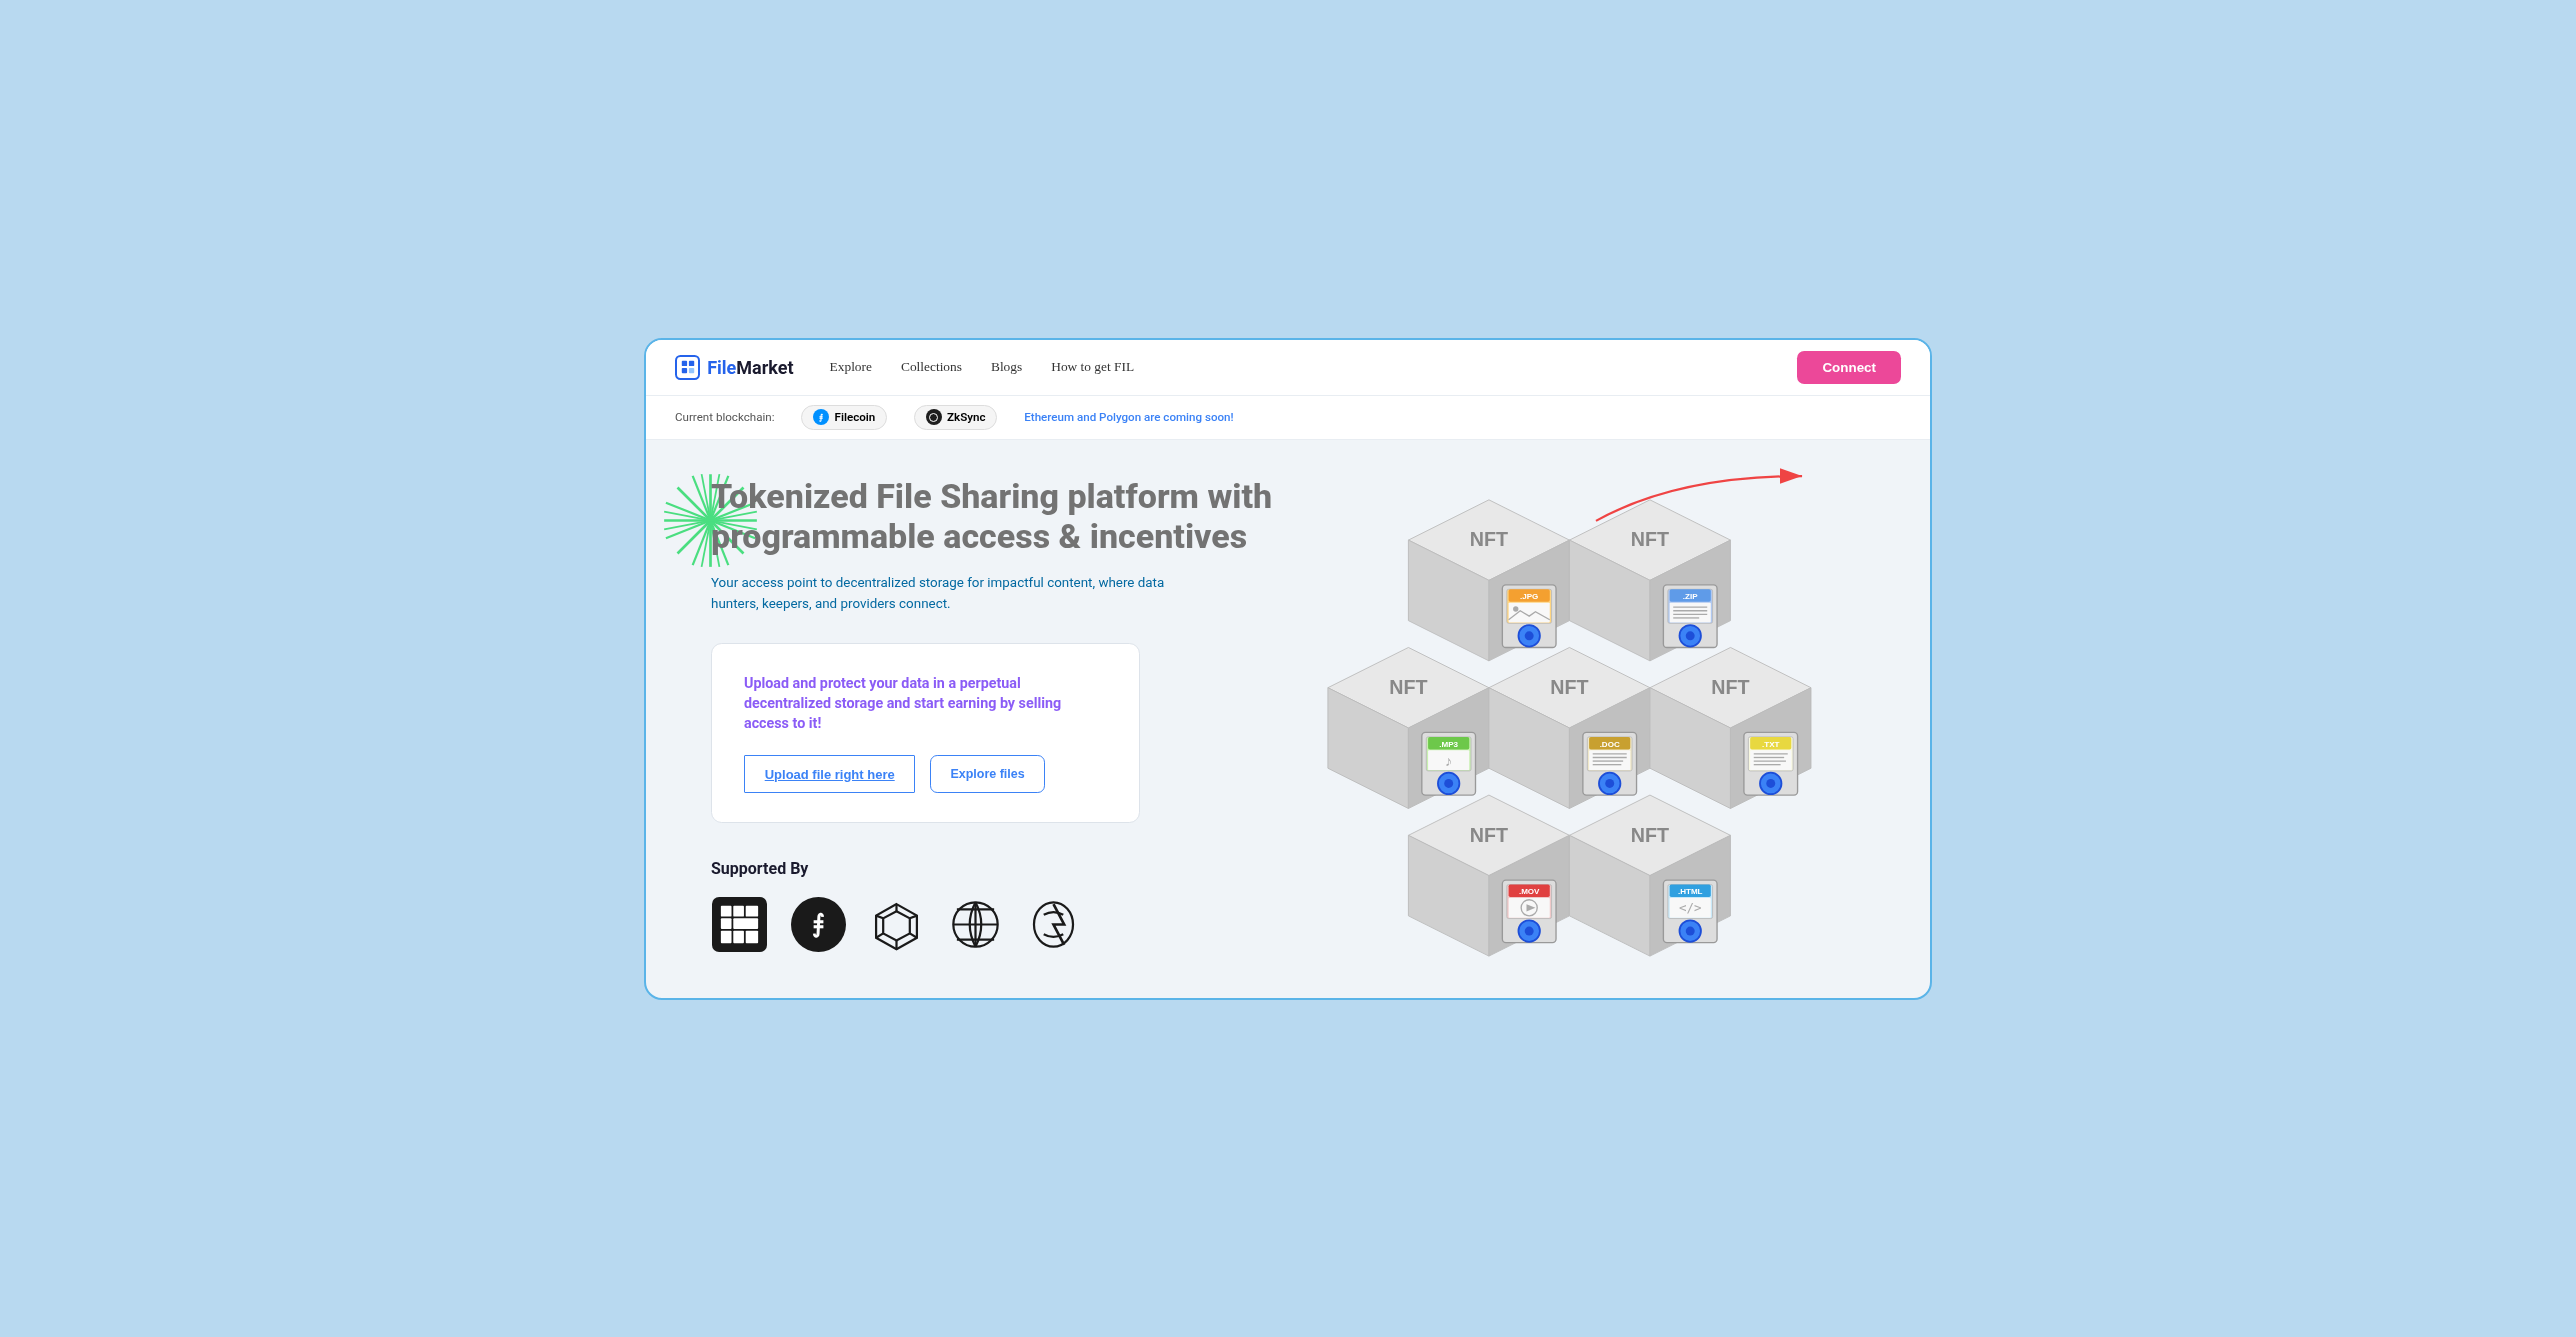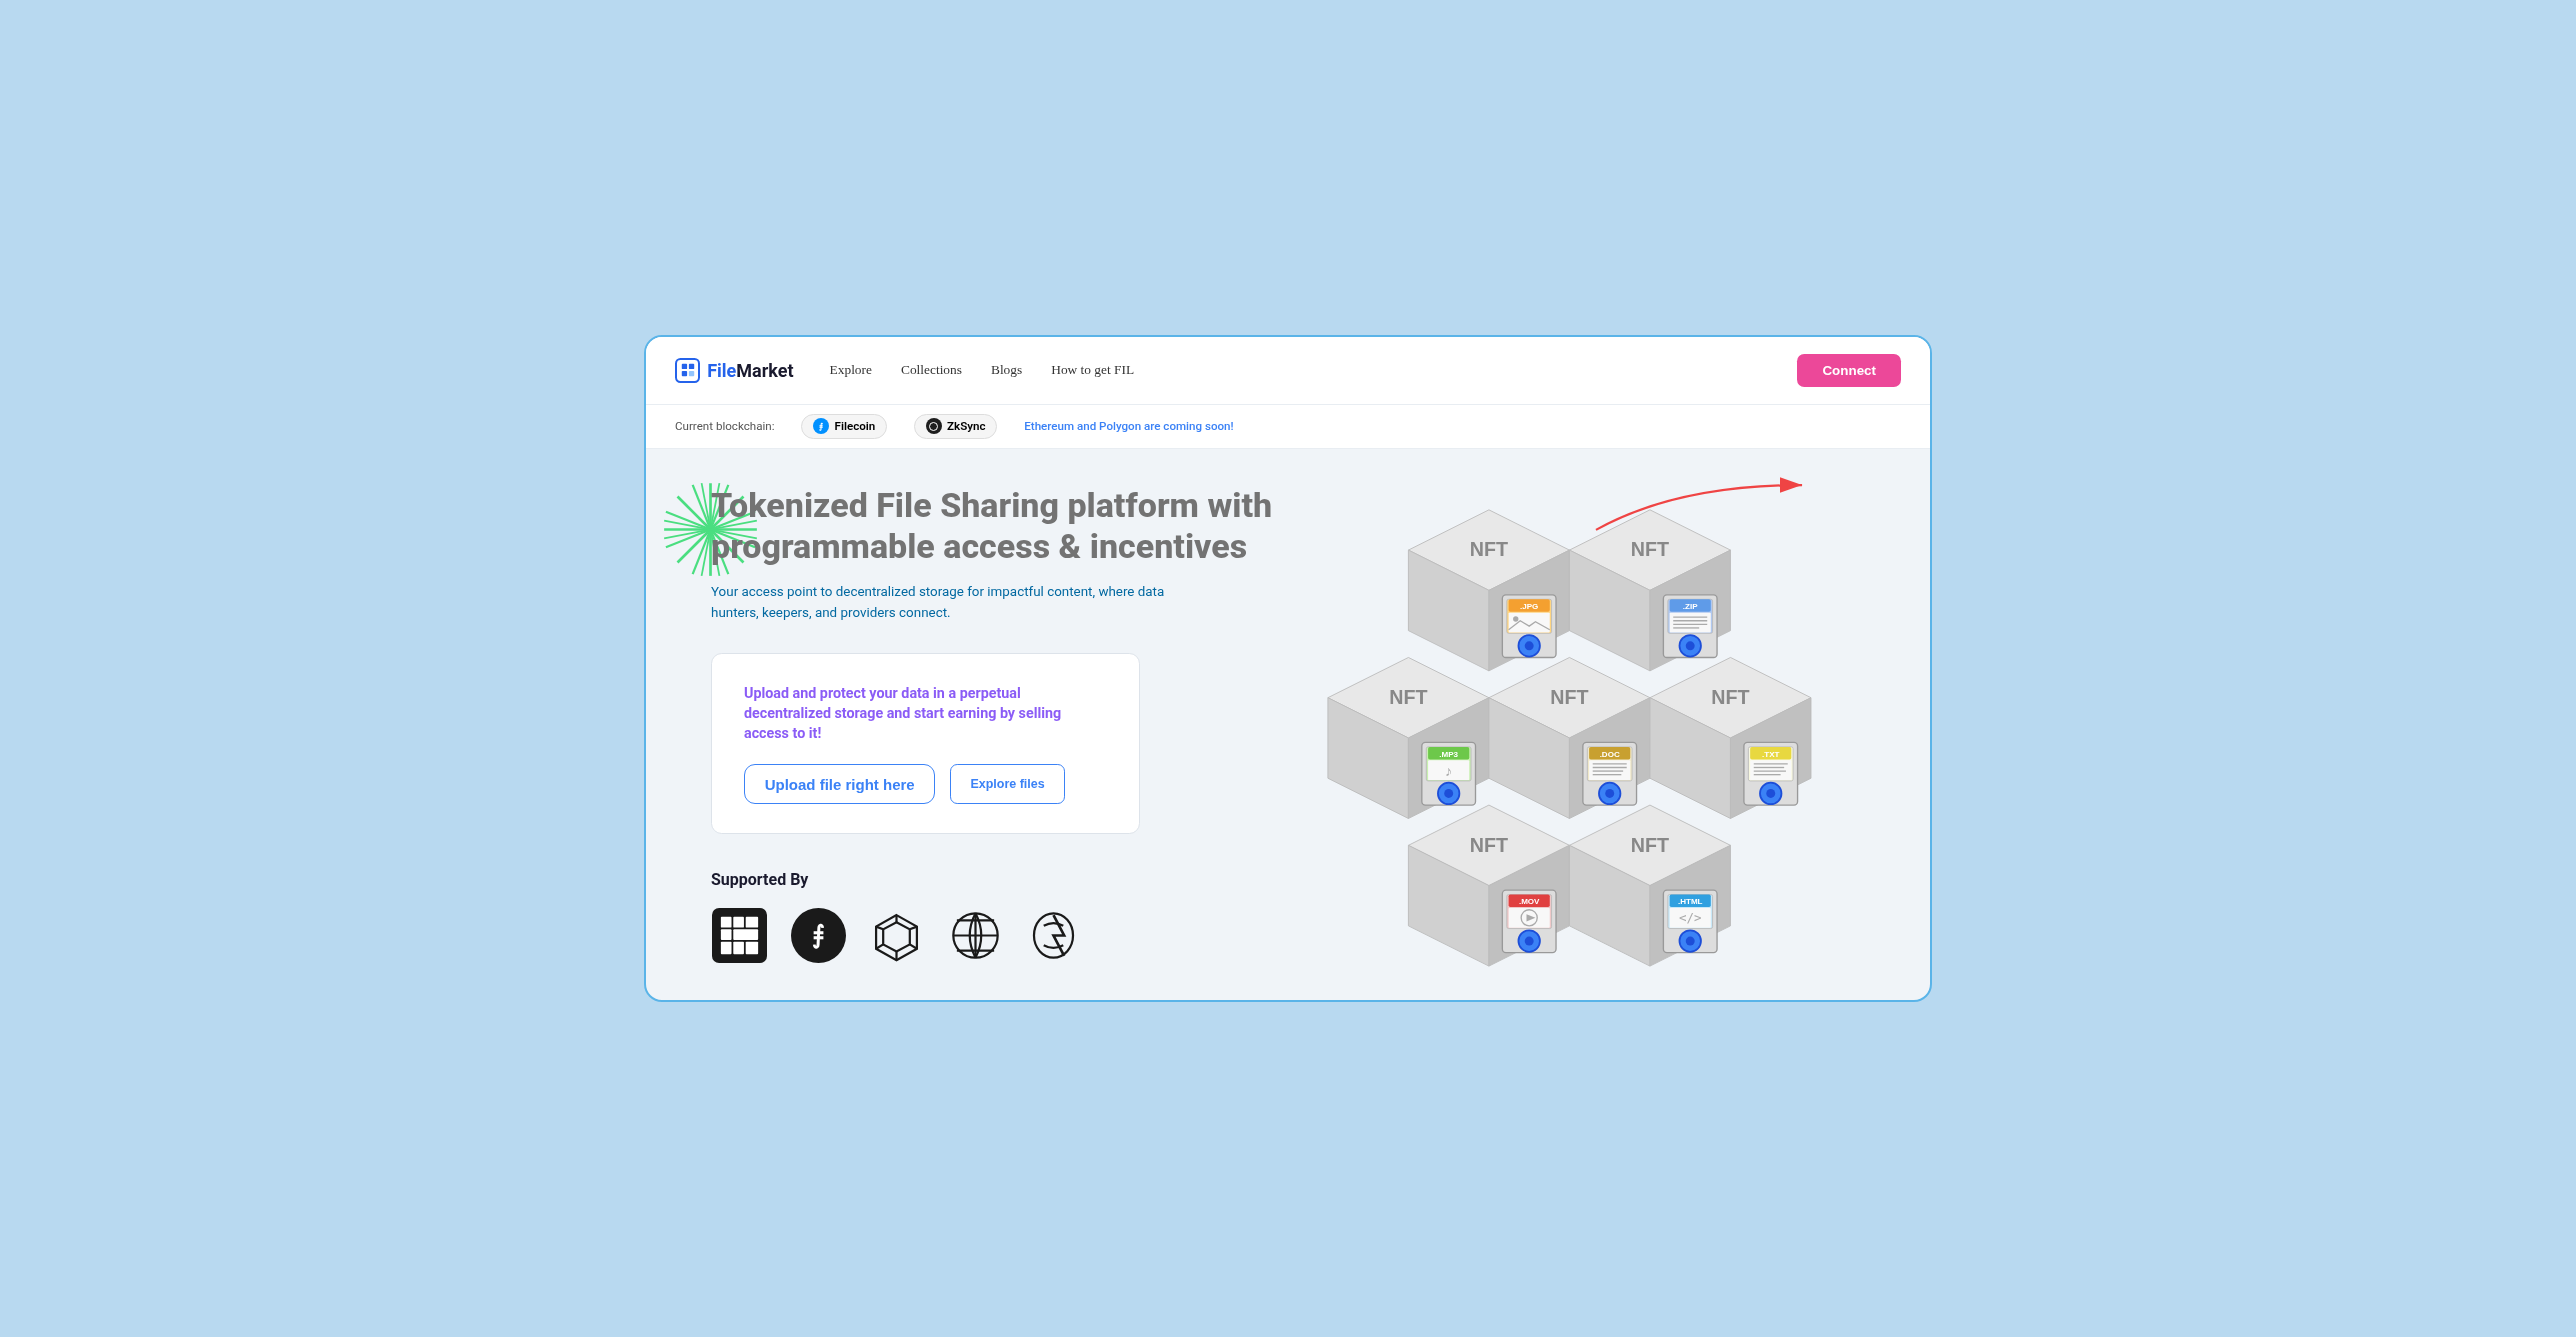--- a/index.html
+++ b/index.html
@@ -21,21 +21,21 @@
       min-height: 662px;
       overflow: hidden;
       position: relative;
     }
     
     .navbar {
       background: #fff;
       display: flex;
       align-items: center;
       padding: 0 29px;
-      height: 68px;
+      height: 56px;
       border-bottom: 0.9px solid #e8edf2;
     }
     .logo {
       display: flex;
       align-items: center;
       gap: 7.2px;
       margin-right: 36px;
       text-decoration: none;
     }
     .logo-icon {
@@ -193,25 +193,26 @@
       margin-bottom: 21.5px;
     }
     .upload-box-buttons {
       display: flex;
       gap: 14.3px;
     }
     .upload-btn {
       border: 1.3px solid #3b82f6;
       background: #fff;
       color: #3b82f6;
-      border-radius: 11px;
+      border-radius: 1px;
       padding: 10.7px 19.7px;
-      font-size: 15px;
+      font-size: 13px;
       font-weight: 600;
       cursor: pointer;
+      text-decoration: underline;
     }
     .explore-btn {
       border: 1.3px solid #3b82f6;
       background: #fff;
       color: #3b82f6;
       border-radius: 7.2px;
       padding: 10.7px 19.7px;
       font-size: 12.5px;
       font-weight: 600;
       cursor: pointer;

